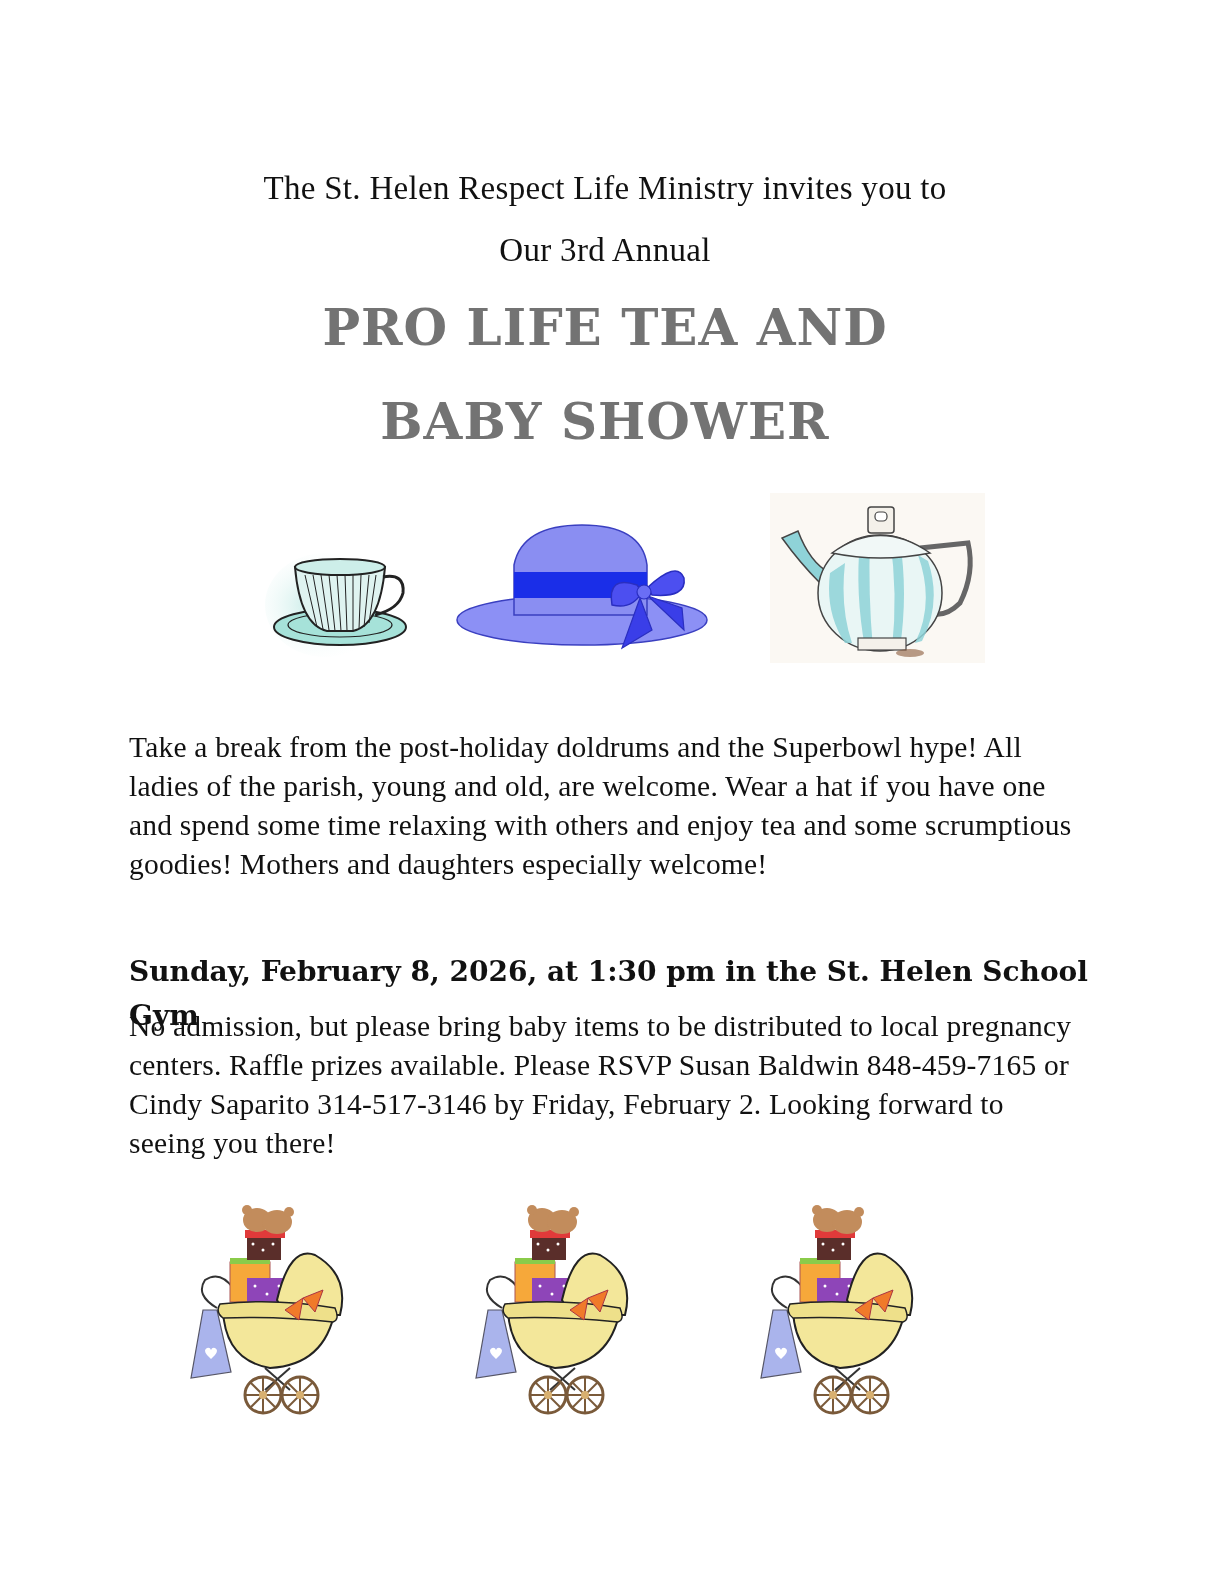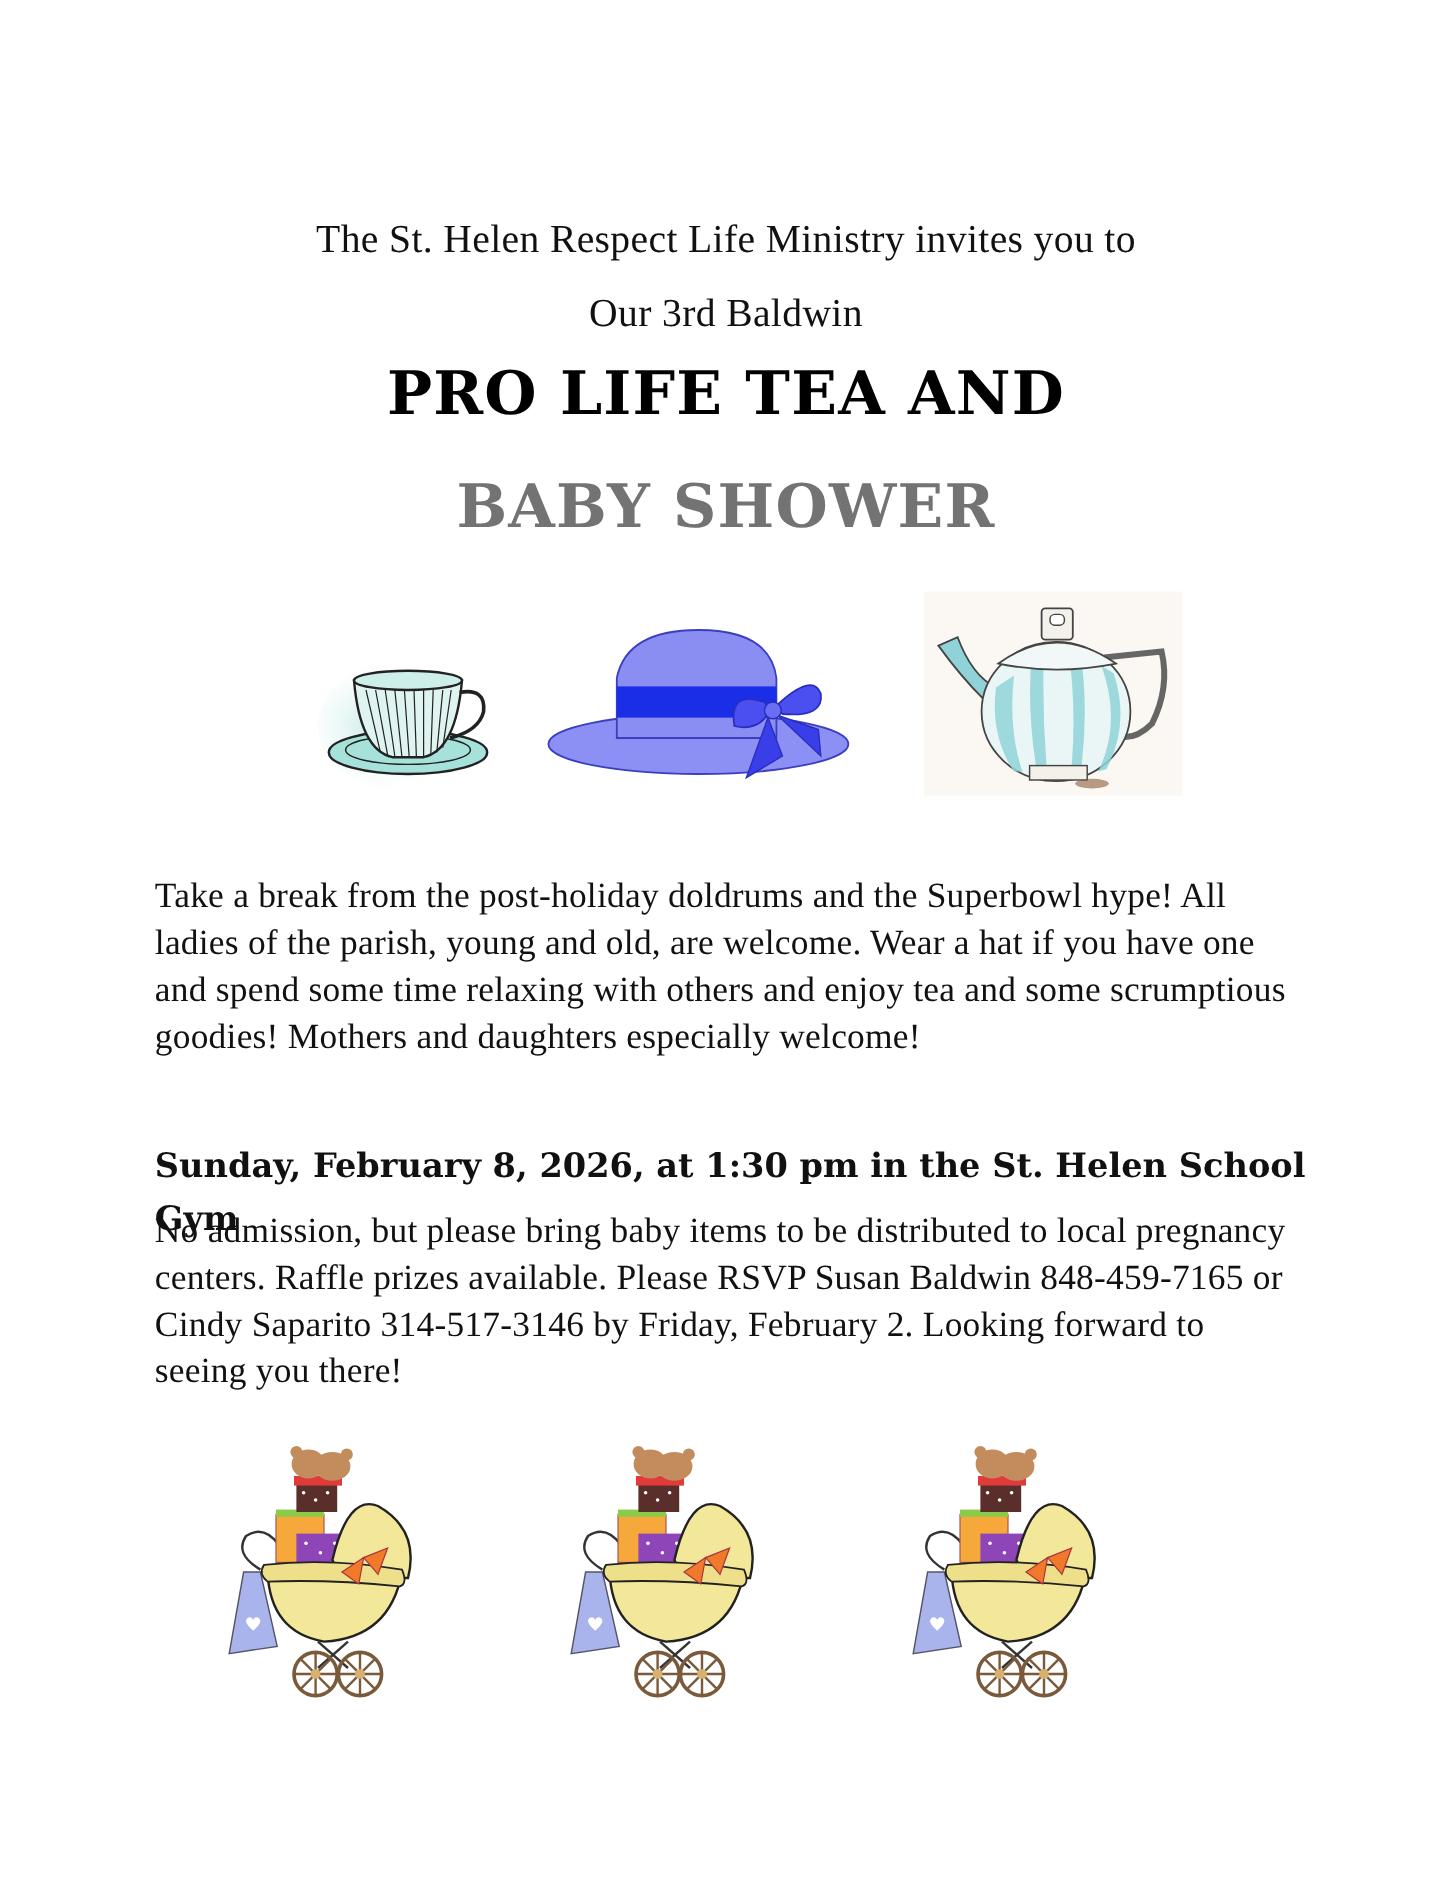--- a/index.html
+++ b/index.html
@@ -1,35 +1,35 @@
 <!DOCTYPE html>
 <html><head>
 <meta charset="utf-8">
 <style>
   html, body { margin: 0; padding: 0; background: #ffffff; }
   body { width: 1210px; height: 1583px; position: relative; overflow: hidden;
          font-family: "DejaVu Serif", "Liberation Serif", serif; color: #111; }
   .center { position: absolute; left: 0; width: 1210px; text-align: center; }
-  .intro { font-family: "Liberation Serif", "DejaVu Serif", serif; font-size: 33px; letter-spacing: 0.3px; margin-top: 12px; }
+  .intro { font-family: "Liberation Serif", "DejaVu Serif", serif; font-size: 33px; letter-spacing: 0.3px; }
   .title { font-family: "DejaVu Serif", serif; font-weight: bold; font-size: 50px; letter-spacing: 1px; }
   .para { position: absolute; left: 129px; width: 955px;
           font-family: "Liberation Serif", "DejaVu Serif", serif; font-size: 29.5px; line-height: 39px; letter-spacing: 0.2px; }
   .bold-para { position: absolute; left: 129px; width: 960px;
                font-family: "DejaVu Serif", serif; font-weight: bold; font-size: 28px; line-height: 44px; margin-top: 48px; }
   .img { position: absolute; }
 </style>
 </head>
 <body>
 
 <div>
 
   <div class="center intro" style="top:170px;">The St. Helen Respect Life Ministry invites you to</div>
-  <div class="center intro" style="top:232px;">Our 3rd Baldwin</div>
+  <div class="center intro" style="top:232px;">Our 3rd Annual</div>
 
-  <div class="center title" style="top:298px; color:#000000;">PRO LIFE TEA AND</div>
+  <div class="center title" style="top:298px; color:#737373;">PRO LIFE TEA AND</div>
   <div class="center title" style="top:392px; color:#737373;">BABY SHOWER</div>
 
   <div class="img" style="left:265px; top:545px; width:150px; height:115px;">
     <svg width="150" height="115" viewBox="0 0 150 115">
       <defs>
         <radialGradient id="wash" cx="0.4" cy="0.5" r="0.6">
           <stop offset="0" stop-color="#bfe9e4" stop-opacity="0.9"></stop>
           <stop offset="1" stop-color="#ffffff" stop-opacity="0"></stop>
         </radialGradient>
       </defs>

